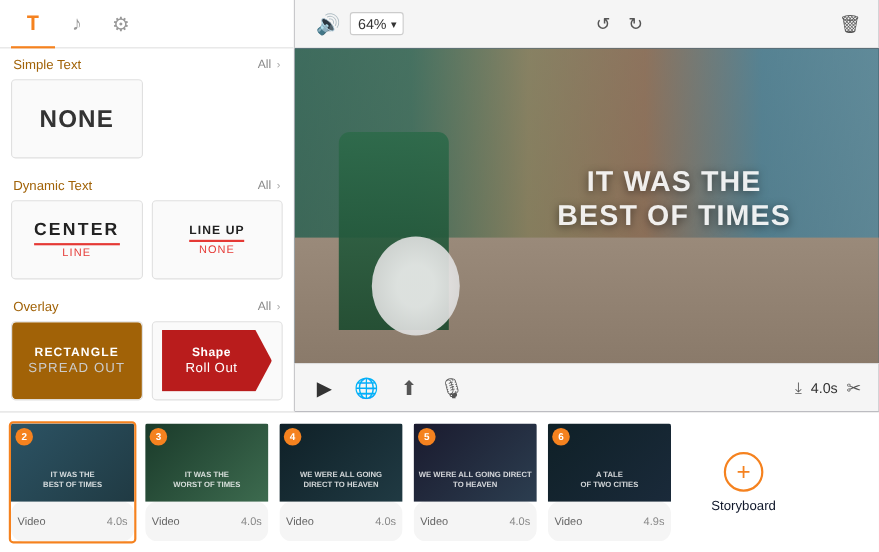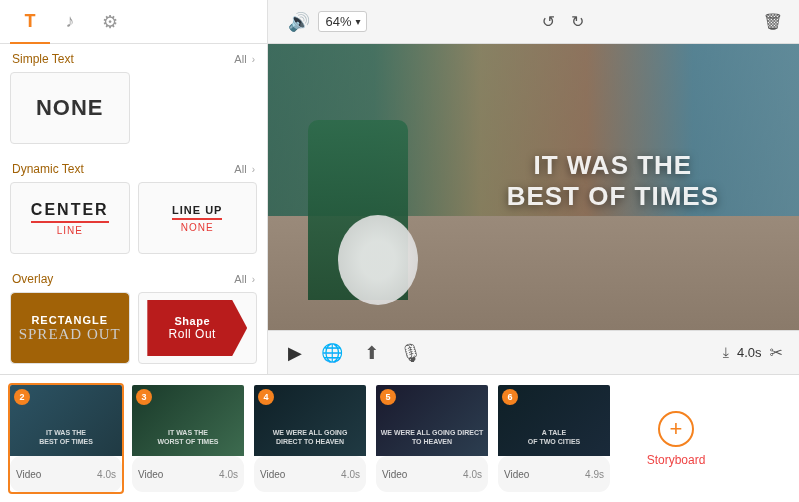--- a/index.html
+++ b/index.html
@@ -182,24 +182,23 @@
       justify-content: center;
       border-radius: 4px;
     }
     .rect-label {
       font-size: 11px;
       font-weight: 800;
       color: #fff;
       letter-spacing: 1px;
     }
     .rect-sub {
-      font-size: 15px;
+      font-size: 12px;
       color: #ccc;
       letter-spacing: 1px;
-      font-family: Liberation Serif, serif;
     }
 
     .shape-rollout {
       background: #b91c1c;
       width: 85%;
       height: 80%;
       clip-path: polygon(0 0, 85% 0, 100% 50%, 85% 100%, 0 100%);
       display: flex;
       flex-direction: column;
       align-items: center;
@@ -481,21 +480,21 @@
       border-radius: 50%;
       border: 2px solid #f5821f;
       display: flex;
       align-items: center;
       justify-content: center;
       font-size: 22px;
       color: #f5821f;
     }
     .storyboard-label {
       font-size: 12px;
-      color: #ef4444;
+      color: #0f172a;
     }
   </style>
 </head>
 <body>
 
 <div class="main-area">
 
   <div class="left-panel">
     <div class="tab-bar">
       <div class="tab-item active">

